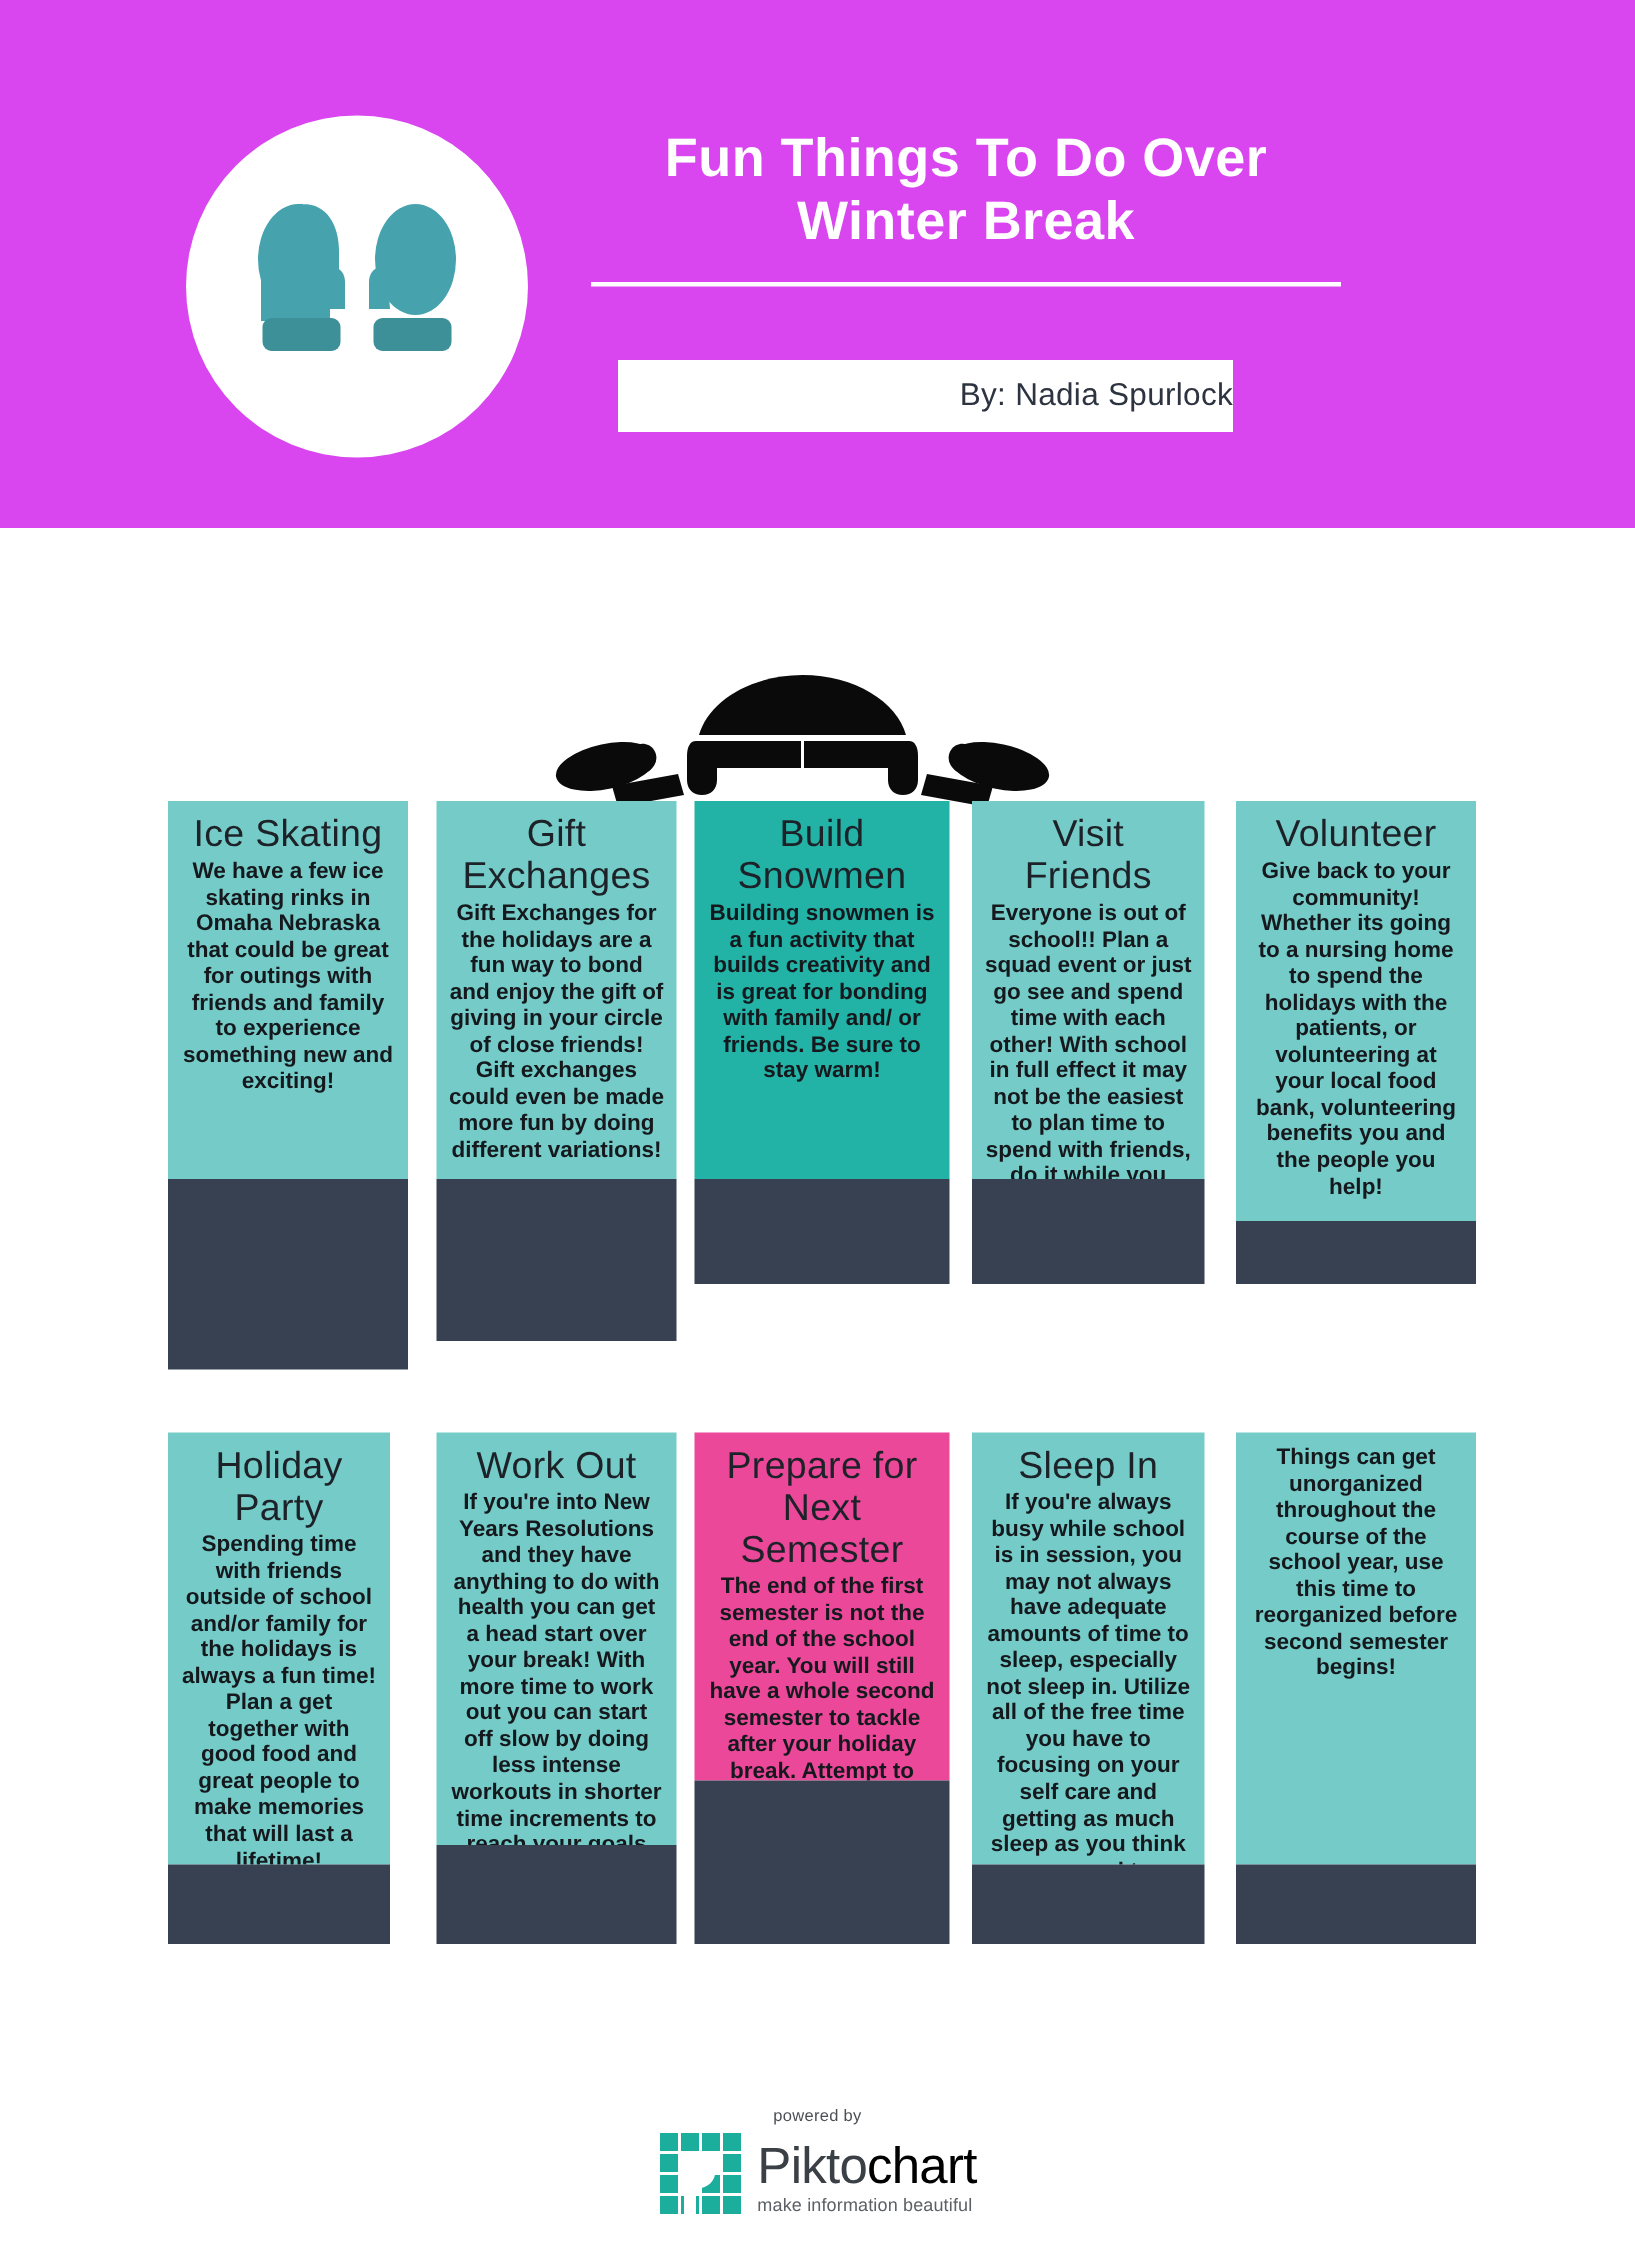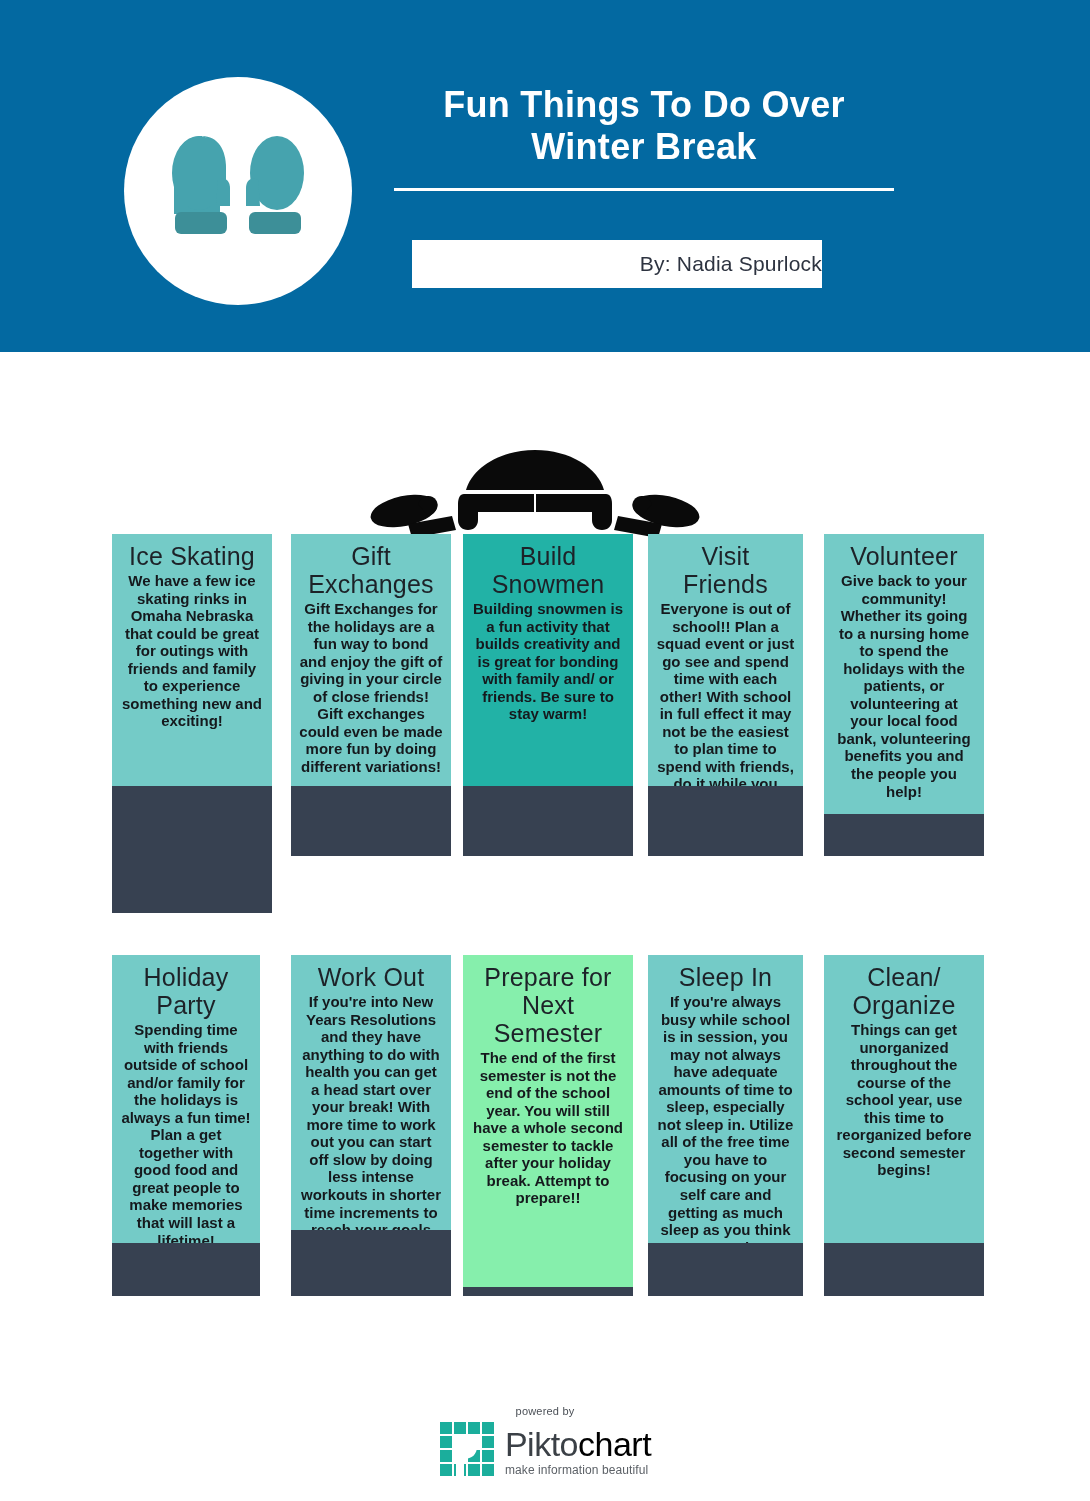--- a/index.html
+++ b/index.html
@@ -18,21 +18,21 @@
     overflow: hidden;
   }
 
   
   .header-band {
     position: absolute;
     left: 0;
     top: 0;
     width: 1090px;
     height: 352px;
-    background: #0369a1;
+    background: #d946ef;
   }
   .logo-circle {
     position: absolute;
     left: 124px;
     top: 77px;
     width: 228px;
     height: 228px;
     border-radius: 50%;
     background: #ffffff;
   }
@@ -231,21 +231,21 @@
   </div>
 
   <div id="cards-layer">
       <div class="card" style="left: 112px; top: 534px; width: 160px; height: 379px;">
         <div class="card-top" style="background: rgb(116, 203, 199); height: 252px;">
           <div class="card-title" style="font-size: 25px;">Ice Skating</div>
           <div class="card-body" style="font-size: 15px;">We have a few ice skating rinks in Omaha Nebraska that could be great for outings with friends and family to experience something new and exciting!</div>
         </div>
         <div class="card-foot"></div>
       </div>
-      <div class="card" style="left: 291px; top: 534px; width: 160px; height: 322px;">
+      <div class="card" style="left: 291px; top: 534px; width: 160px; height: 360px;">
         <div class="card-top" style="background: rgb(116, 203, 199); height: 252px;">
           <div class="card-title" style="font-size: 25px;">Gift Exchanges</div>
           <div class="card-body" style="font-size: 15px;">Gift Exchanges for the holidays are a fun way to bond and enjoy the gift of giving in your circle of close friends! Gift exchanges could even be made more fun by doing different variations!</div>
         </div>
         <div class="card-foot"></div>
       </div>
       <div class="card" style="left: 463px; top: 534px; width: 170px; height: 322px;">
         <div class="card-top" style="background: rgb(34, 178, 166); height: 252px;">
           <div class="card-title" style="font-size: 25px;">Build Snowmen</div>
           <div class="card-body" style="font-size: 15px;">Building snowmen is a fun activity that builds creativity and is great for bonding with family and/ or friends. Be sure to stay warm!</div>
@@ -274,36 +274,35 @@
         <div class="card-foot"></div>
       </div>
       <div class="card" style="left: 291px; top: 955px; width: 160px; height: 341px;">
         <div class="card-top" style="background: rgb(116, 203, 199); height: 275px;">
           <div class="card-title" style="font-size: 25px;">Work Out</div>
           <div class="card-body" style="font-size: 15px;">If you're into New Years Resolutions and they have anything to do with health you can get a head start over your break! With more time to work out you can start off slow by doing less intense workouts in shorter time increments to reach your goals for the new year!</div>
         </div>
         <div class="card-foot"></div>
       </div>
       <div class="card" style="left: 463px; top: 955px; width: 170px; height: 341px;">
-        <div class="card-top" style="background: #86efac; height: 332px;">
+        <div class="card-top" style="background: #ec4899; height: 232px;">
           <div class="card-title" style="font-size: 25px;">Prepare for Next Semester</div>
           <div class="card-body" style="font-size: 15px;">The end of the first semester is not the end of the school year. You will still have a whole second semester to tackle after your holiday break. Attempt to prepare!!</div>
         </div>
         <div class="card-foot"></div>
       </div>
       <div class="card" style="left: 648px; top: 955px; width: 155px; height: 341px;">
         <div class="card-top" style="background: rgb(116, 203, 199); height: 288px;">
           <div class="card-title" style="font-size: 25px;">Sleep In</div>
           <div class="card-body" style="font-size: 15px;">If you're always busy while school is in session, you may not always have adequate amounts of time to sleep, especially not sleep in. Utilize all of the free time you have to focusing on your self care and getting as much sleep as you think you need to recuperate!</div>
         </div>
         <div class="card-foot"></div>
       </div>
       <div class="card" style="left: 824px; top: 955px; width: 160px; height: 341px;">
         <div class="card-top" style="background: rgb(116, 203, 199); height: 288px;">
-          <div class="card-title" style="font-size: 25px;">Clean/ Organize</div>
           <div class="card-body" style="font-size: 15px;">Things can get unorganized throughout the course of the school year, use this time to reorganized before second semester begins!</div>
         </div>
         <div class="card-foot"></div>
       </div>
     </div>
 
   <div class="footer">
     <div class="powered-by">powered by</div>
     <div class="logo-row">
       <svg width="58" height="60" viewBox="0 0 58 60">

